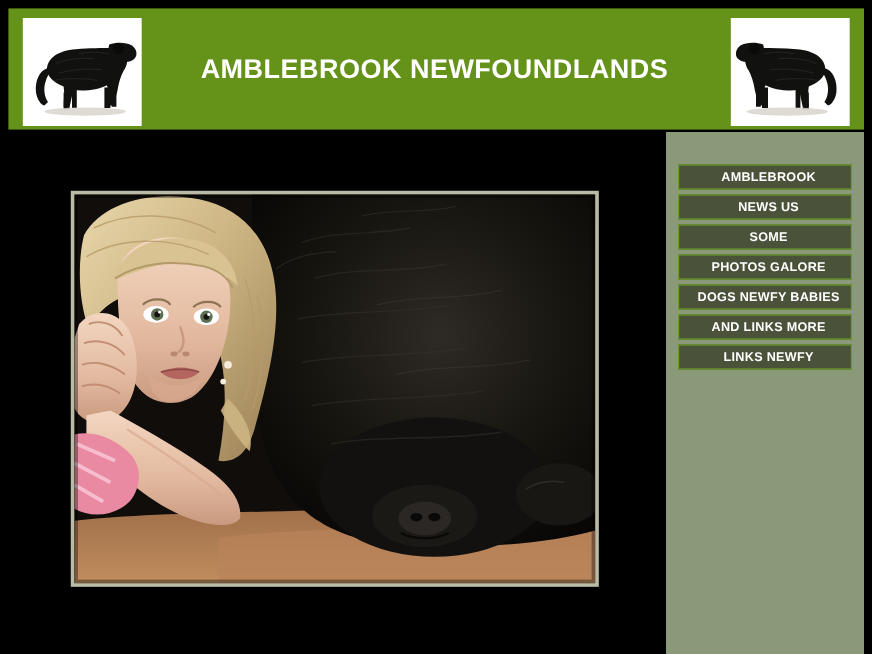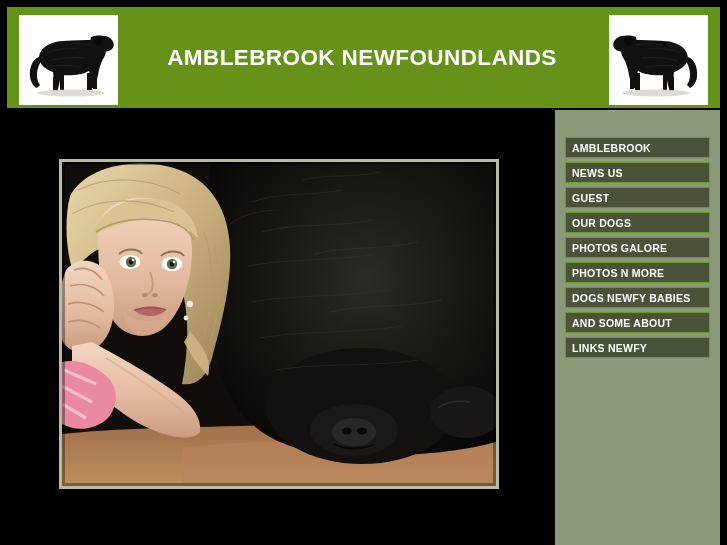--- a/index.html
+++ b/index.html
@@ -14,20 +14,21 @@
     font-family: "Liberation Sans", sans-serif;
     position: relative;
   }
 
   #page {
     position: absolute;
     left: 0; top: 0;
     width: 727px;
     height: 545px;
     background: #000000;
+    text-align: center;
   }
 
   
   #header-band {
     position: absolute;
     left: 7px;
     top: 7px;
     width: 713px;
     height: 101px;
     background: #659218;
@@ -315,22 +316,20 @@
         <path d="M152 84 C160 112, 158 150, 148 180"></path>
       </g>
 
       <rect x="0" y="0" width="434" height="324" fill="none" stroke="#000000" stroke-width="6" opacity="0.35"></rect>
     </svg>
   </div>
 
   <div id="sidebar">
     <a class="nav-item" href="#">AMBLEBROOK</a>
     <a class="nav-item" href="#">NEWS US</a>
-    <a class="nav-item" href="#">GUEST</a>
-    <a class="nav-item" href="#">OUR DOGS</a>
+    <a class="nav-item" href="#">SOME</a>
     <a class="nav-item" href="#">PHOTOS GALORE</a>
-    <a class="nav-item" href="#">PHOTOS N MORE</a>
     <a class="nav-item" href="#">DOGS NEWFY BABIES</a>
-    <a class="nav-item" href="#">AND SOME ABOUT</a>
+    <a class="nav-item" href="#">AND LINKS MORE</a>
     <a class="nav-item" href="#">LINKS NEWFY</a>
   </div>
 
 </div>
 
 </body></html>

